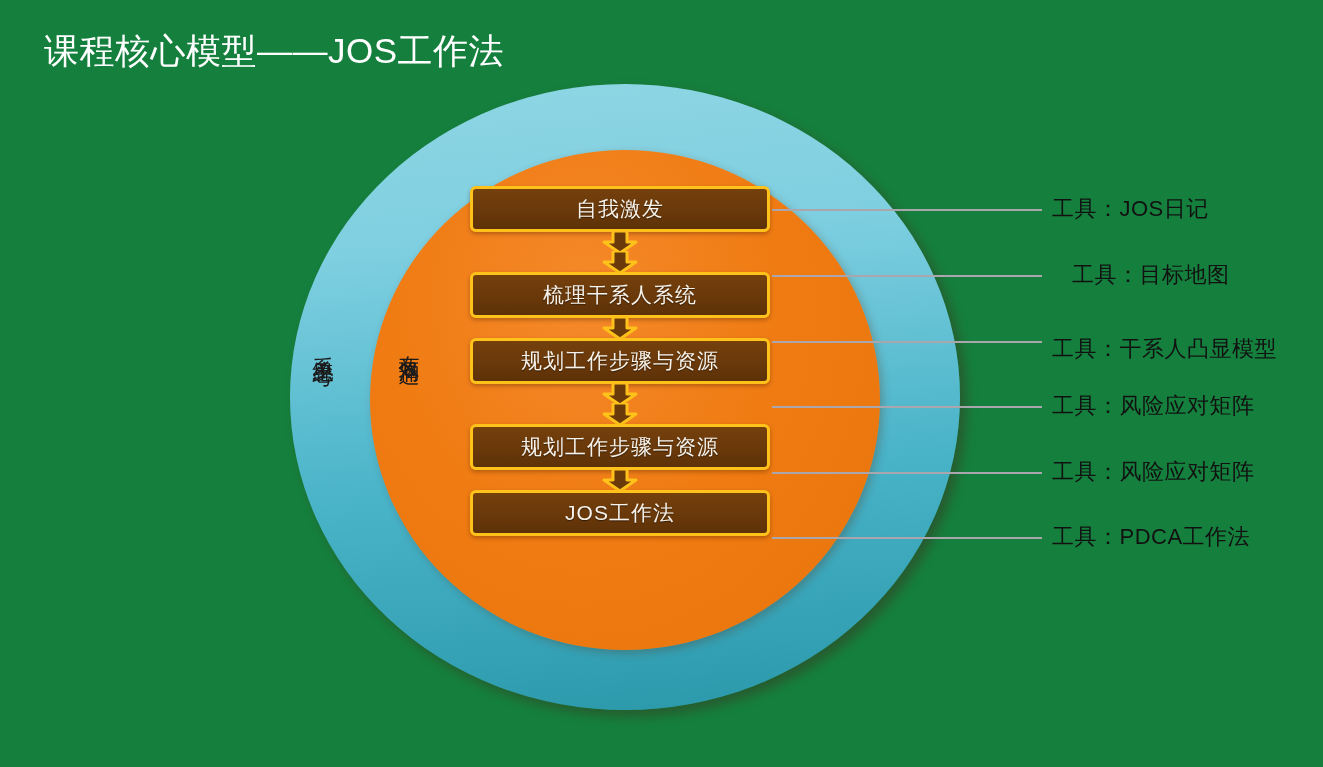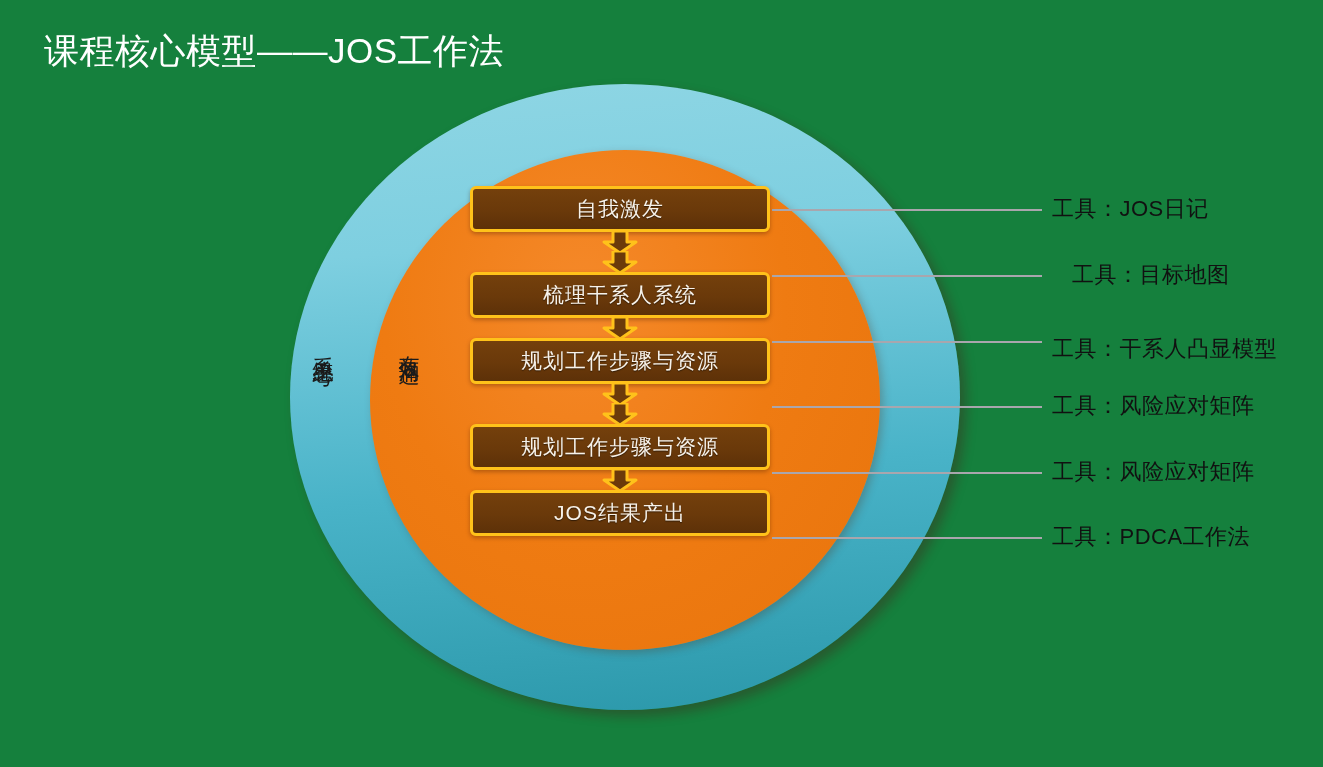--- a/index.html
+++ b/index.html
@@ -187,21 +187,21 @@
       </div>
       <div class="step">
         <span class="step-label">规划工作步骤与资源</span>
       </div>
       <div class="gap">
         <div class="arrow"><svg viewBox="0 0 36 23" width="36" height="23">
             <path d="M11 0 H25 V11 H34 L18 22 L2 11 H11 Z" fill="#6b3a0a" stroke="#ffc21a" stroke-width="3" stroke-linejoin="round"></path>
           </svg></div>
       </div>
       <div class="step">
-        <span class="step-label">JOS结果产出</span>
+        <span class="step-label">JOS工作法</span>
       </div>
     </div>
 
   <div id="tools">
       <div class="tool" style="top: 196px;">工具：JOS日记</div>
       <div class="tool" style="top: 262px; margin-left: 20px;">工具：目标地图</div>
       <div class="tool" style="top: 336px;">工具：干系人凸显模型</div>
       <div class="tool" style="top: 393px;">工具：风险应对矩阵</div>
       <div class="tool" style="top: 459px;">工具：风险应对矩阵</div>
       <div class="tool" style="top: 524px;">工具：PDCA工作法</div>

